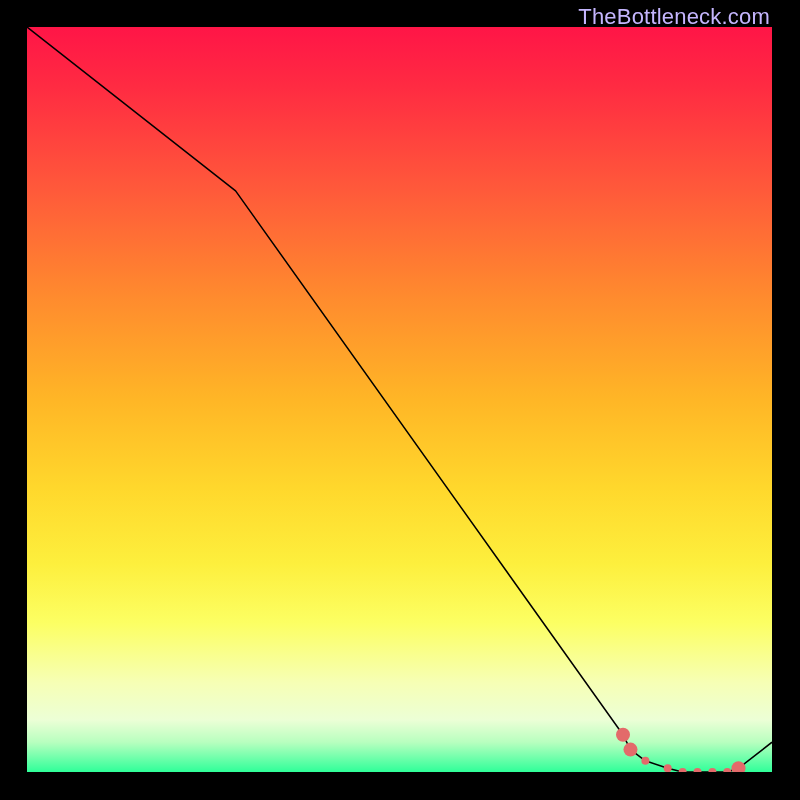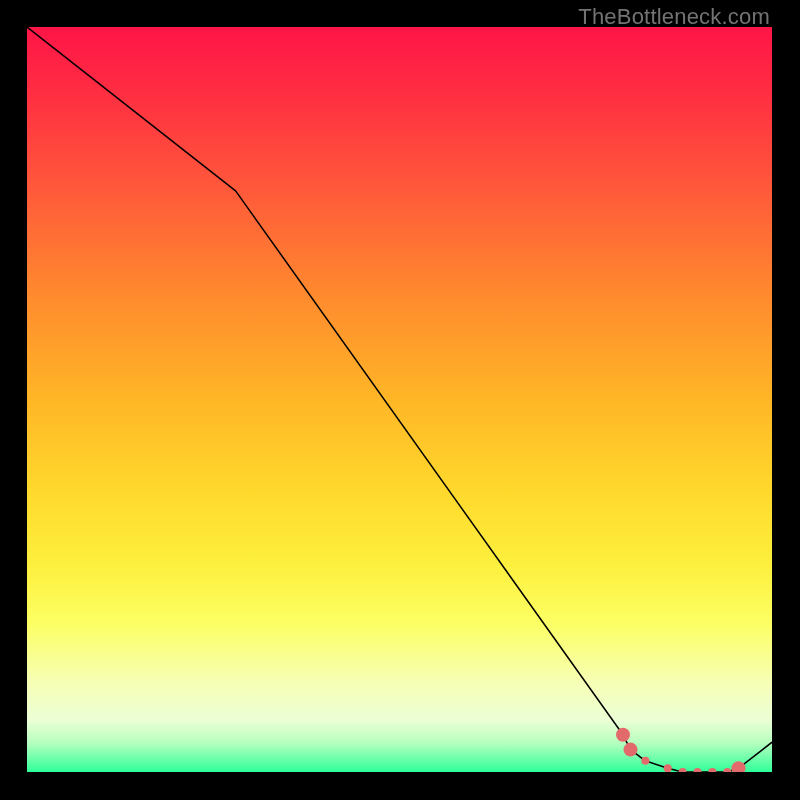--- a/index.html
+++ b/index.html
@@ -36,21 +36,21 @@
       #f6ffb5 88%,
       #ecffd6 93%,
       #b8ffbf 96%,
       #2fff99 100%
     );
   }
   .watermark {
     position: absolute;
     top: 4px;
     right: 30px;
-    color: #737373;
+    color: #c4b5fd;
     font-size: 22px;
     letter-spacing: 0.2px;
     user-select: none;
   }
   svg.overlay {
     position: absolute;
     left: 27px;
     top: 27px;
     width: 745px;
     height: 745px;

